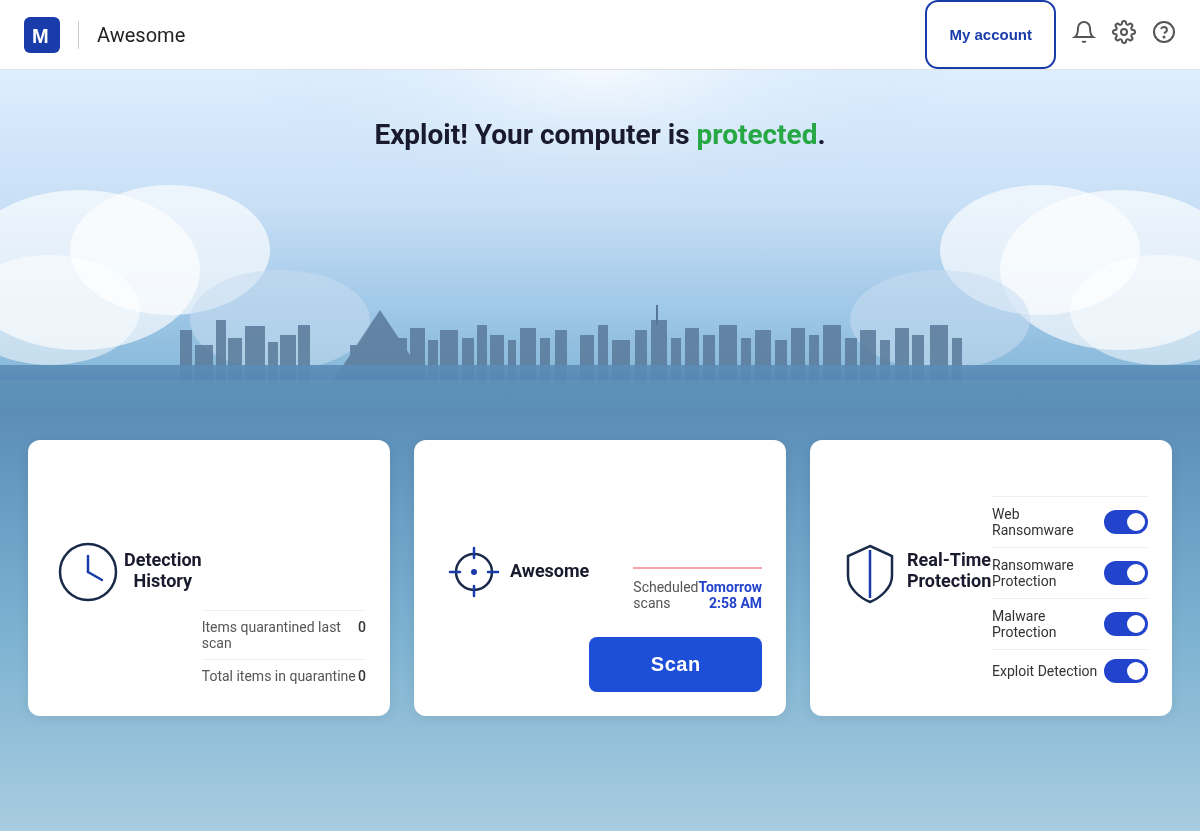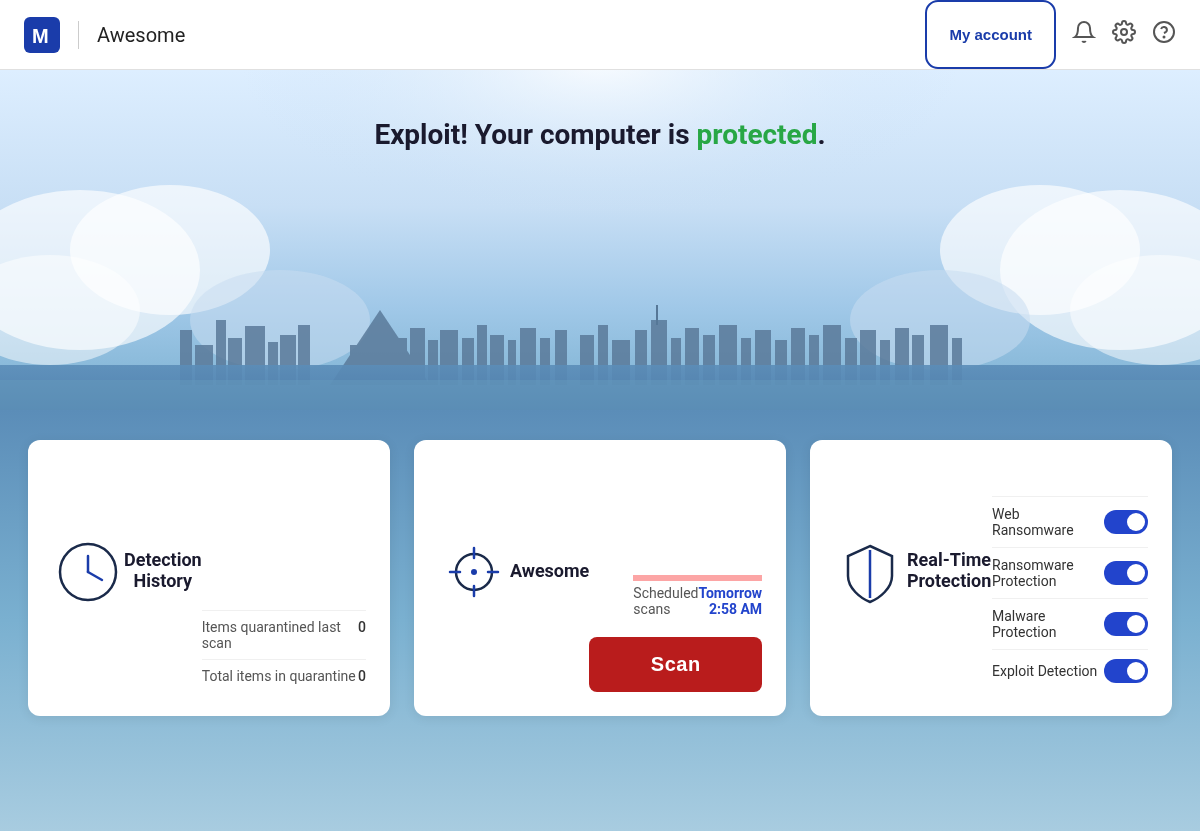--- a/index.html
+++ b/index.html
@@ -154,36 +154,36 @@
 
     
     .scanner-content {
       width: 100%;
       margin-top: auto;
     }
     .scheduled-row {
       display: flex;
       justify-content: space-between;
       align-items: center;
-      padding: 4px 0;
-      border-top: 6px solid #fca5a5;
+      padding: 10px 0;
+      border-top: 2px solid #fca5a5;
       font-size: 14px;
       color: #555;
       margin-bottom: 16px;
       margin-left: 44px;
     }
     .scheduled-time {
       color: #2244cc;
       font-weight: 700;
       font-size: 14px;
       text-align: right;
     }
     .scan-btn {
       width: 100%;
-      background: #b91c1c;
+      background: #1d4ed8;
       color: #fff;
       border: none;
       border-radius: 8px;
       padding: 16px;
       font-size: 20px;
       font-weight: 600;
       cursor: pointer;
       letter-spacing: 0.5px;
     }
 

